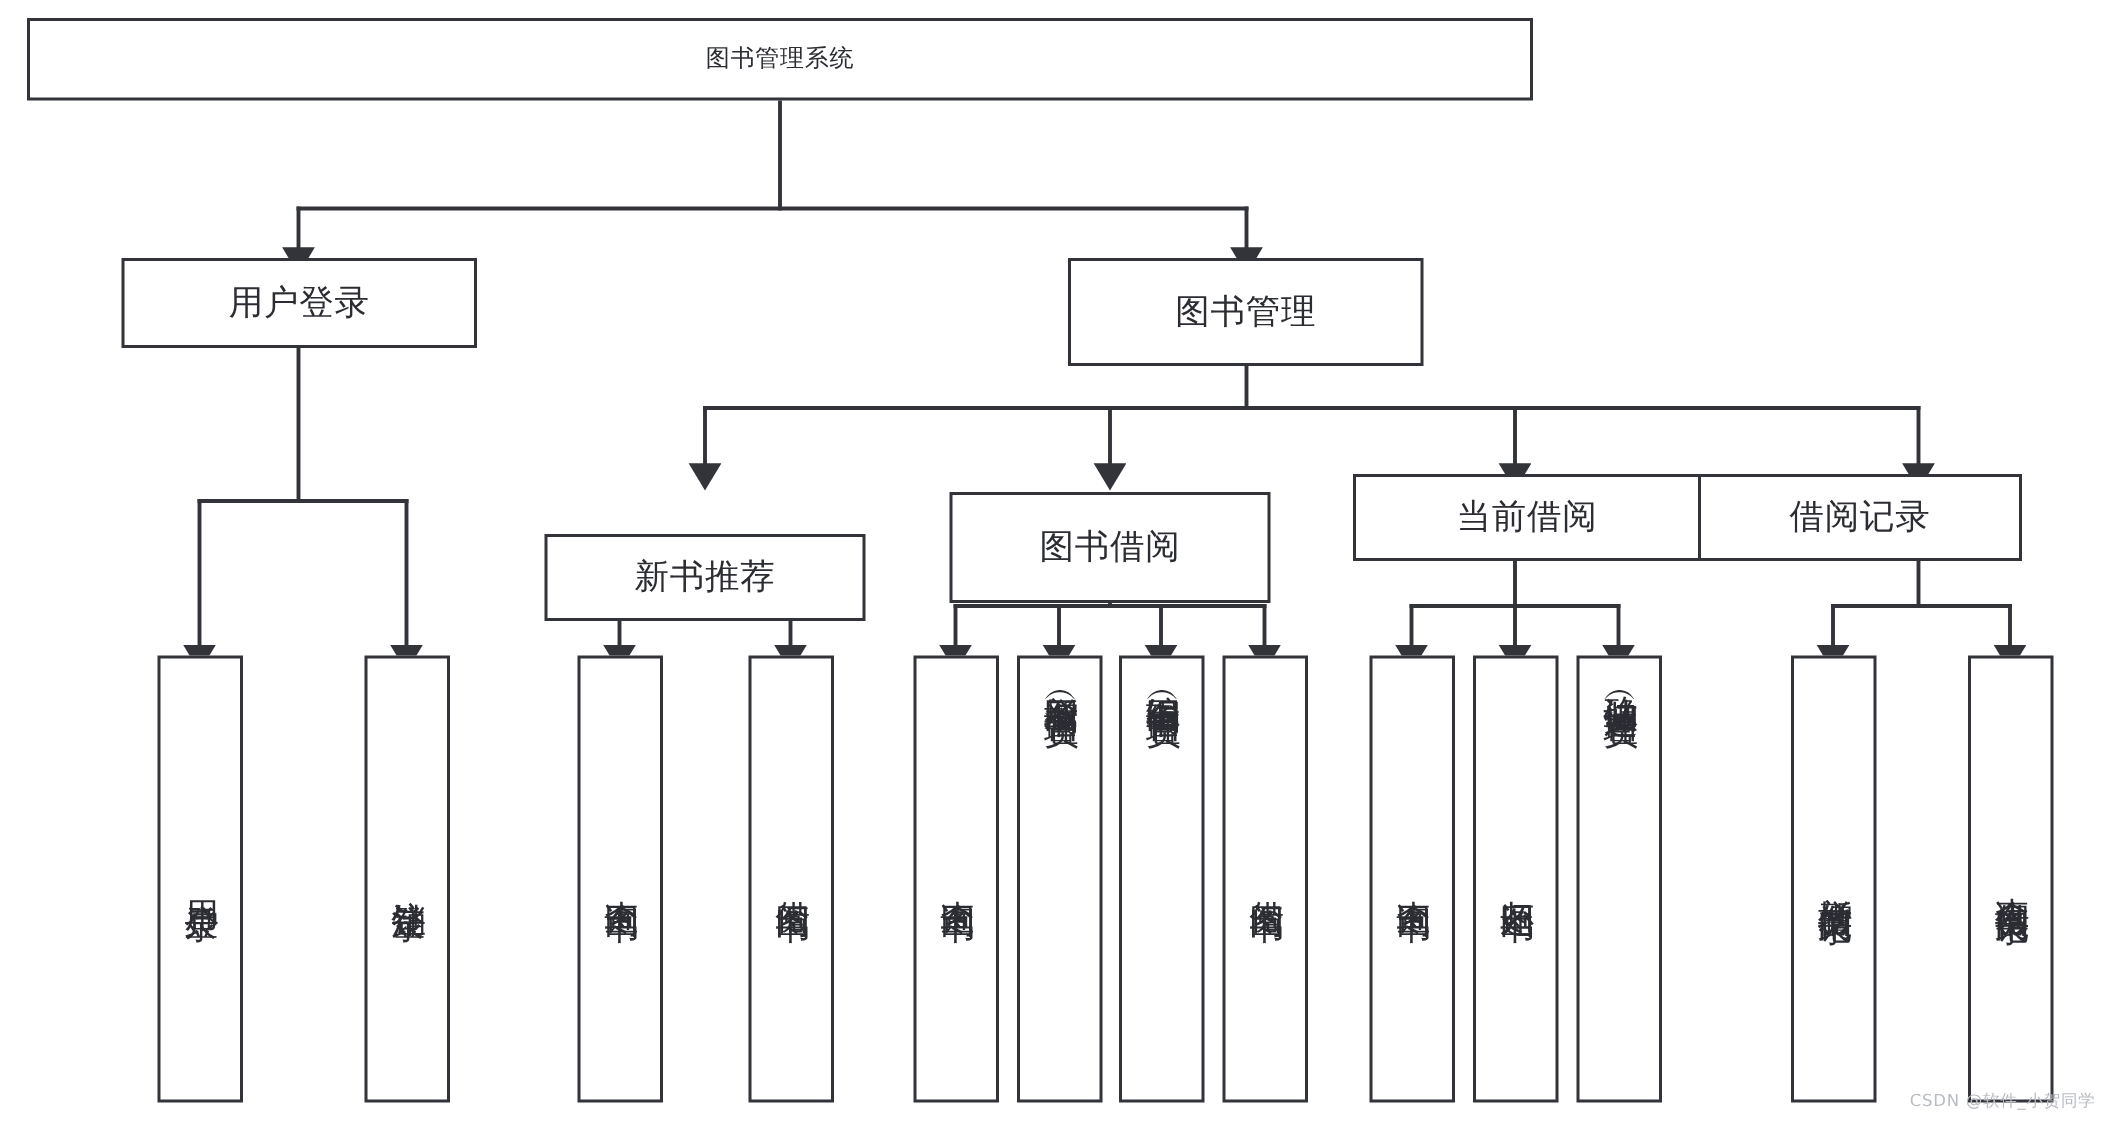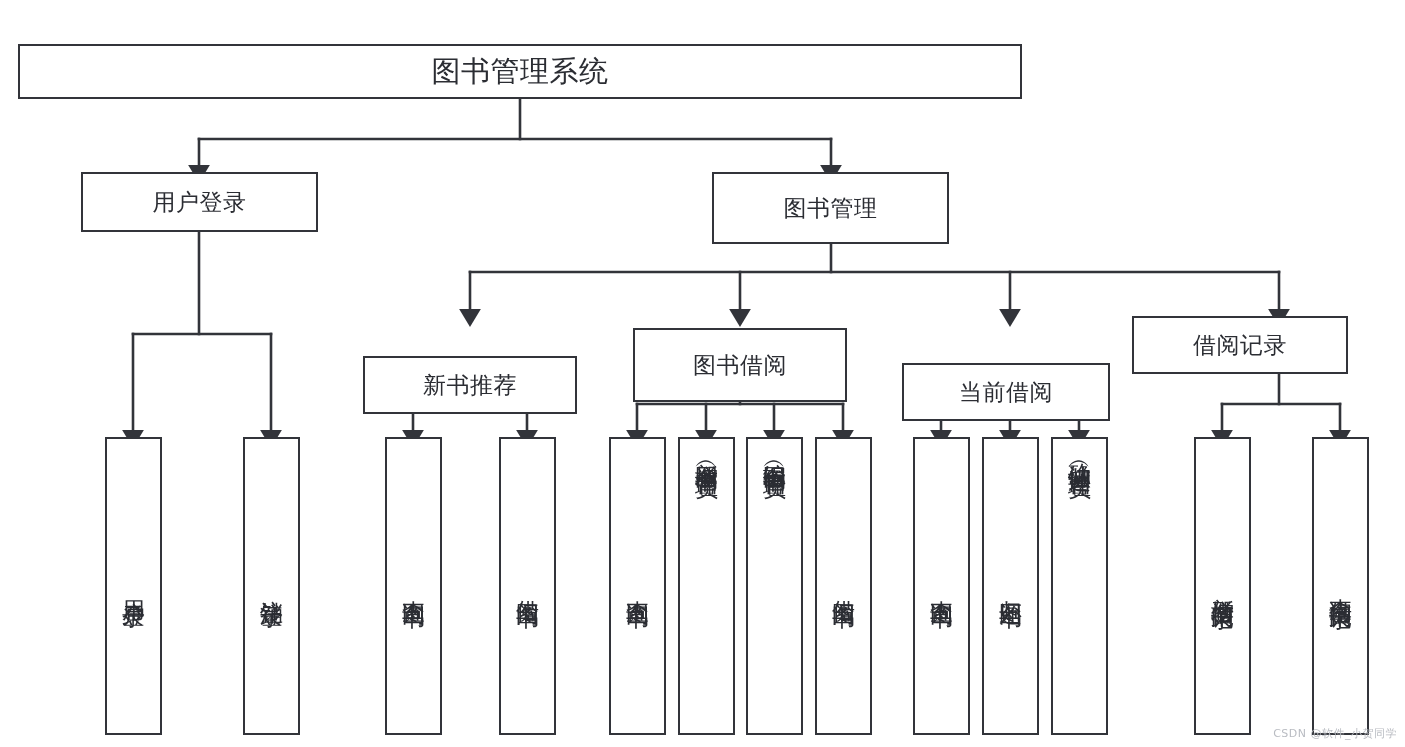--- a/index.html
+++ b/index.html
@@ -36,22 +36,21 @@
     justify-content: center;
     text-align: center;
     z-index: 2;
   }
   .node.h {
     font-size: 23px;
     line-height: 1.15;
     letter-spacing: 0.5px;
   }
   .node.root {
-    font-size: 29px;
-    margin-top: 32px;
+    font-size: 16px;
   }
   .node.leaf {
     writing-mode: vertical-rl;
     text-orientation: upright;
     font-size: 23px;
     line-height: 1.18;
     letter-spacing: 2px;
     padding: 6px 0;
     justify-content: flex-start;
   }
@@ -136,21 +135,21 @@
   <div class="node h" style="left:712px; top:172px; width:237px; height:72px;">
     <span>图书管理</span>
   </div>
 
   <div class="node h" style="left:363px; top:316px; width:214px; height:58px;margin-top:40px;">
     <span>新书推荐</span>
   </div>
   <div class="node h" style="left:633px; top:328px; width:214px; height:74px;align-items:center;">
     <span>图书借阅</span>
   </div>
-  <div class="node h" style="left:902px; top:316px; width:208px; height:58px;margin-top:47px;">
+  <div class="node h" style="left:902px; top:316px; width:232px; height:58px;">
     <span>当前借阅</span>
   </div>
   <div class="node h" style="left:1132px; top:316px; width:216px; height:58px;">
     <span>借阅记录</span>
   </div>
 
   <div class="node leaf" style="left:105px; top:437px; width:57px; height:298px; justify-content:center;">
     <span class="leaf-text">用户登录</span>
   </div>
   <div class="node leaf" style="left:243px; top:437px; width:57px; height:298px; justify-content:center;">

